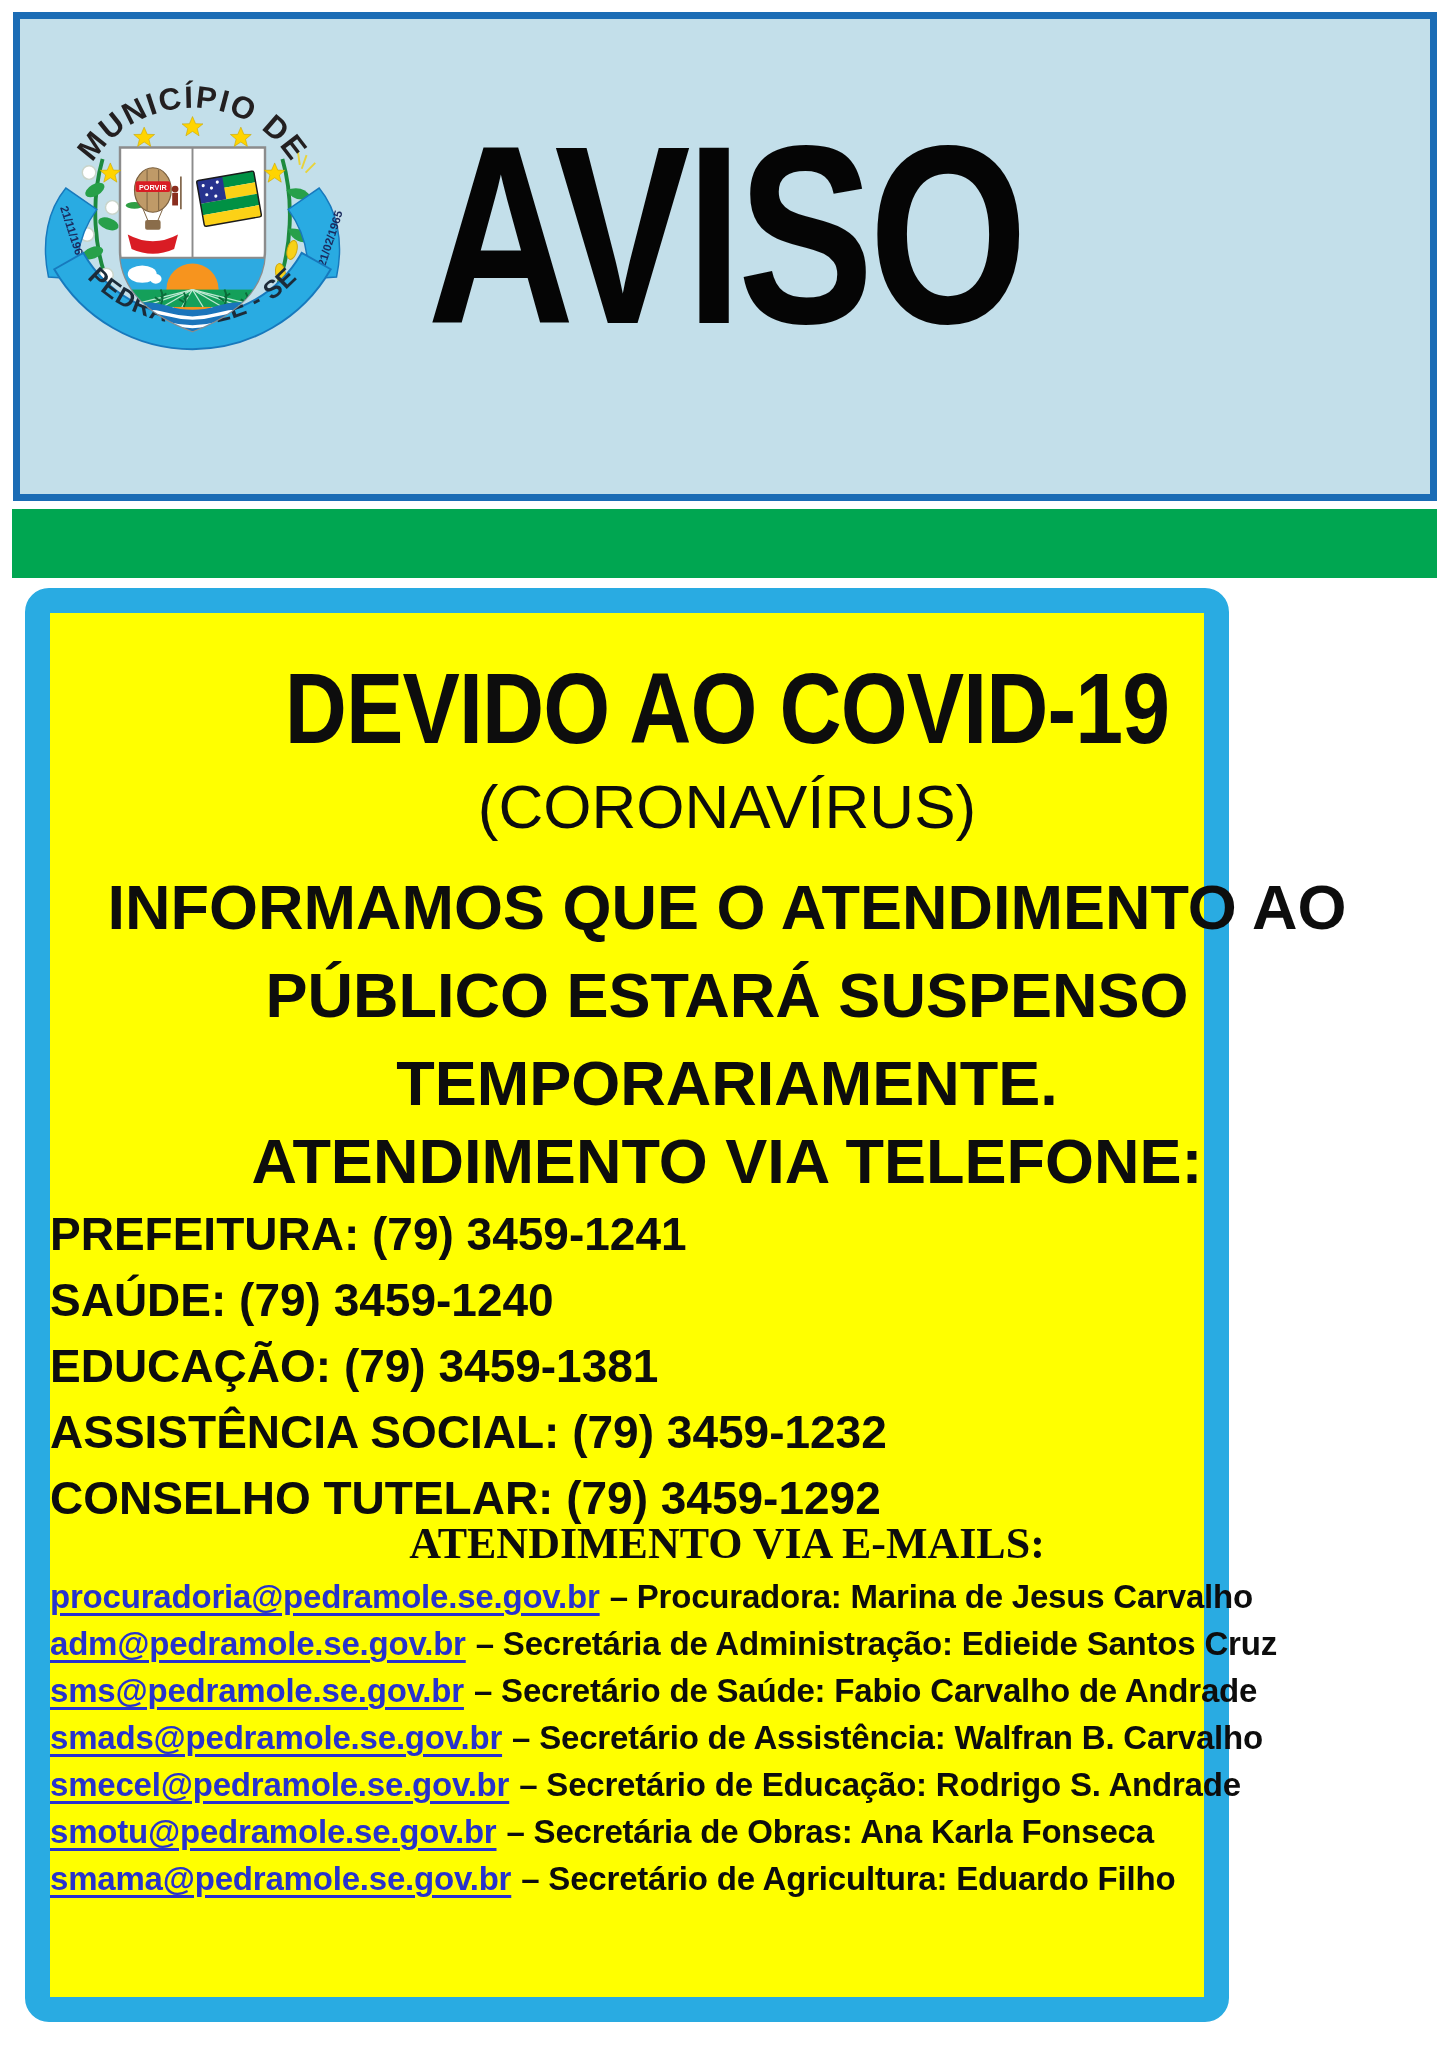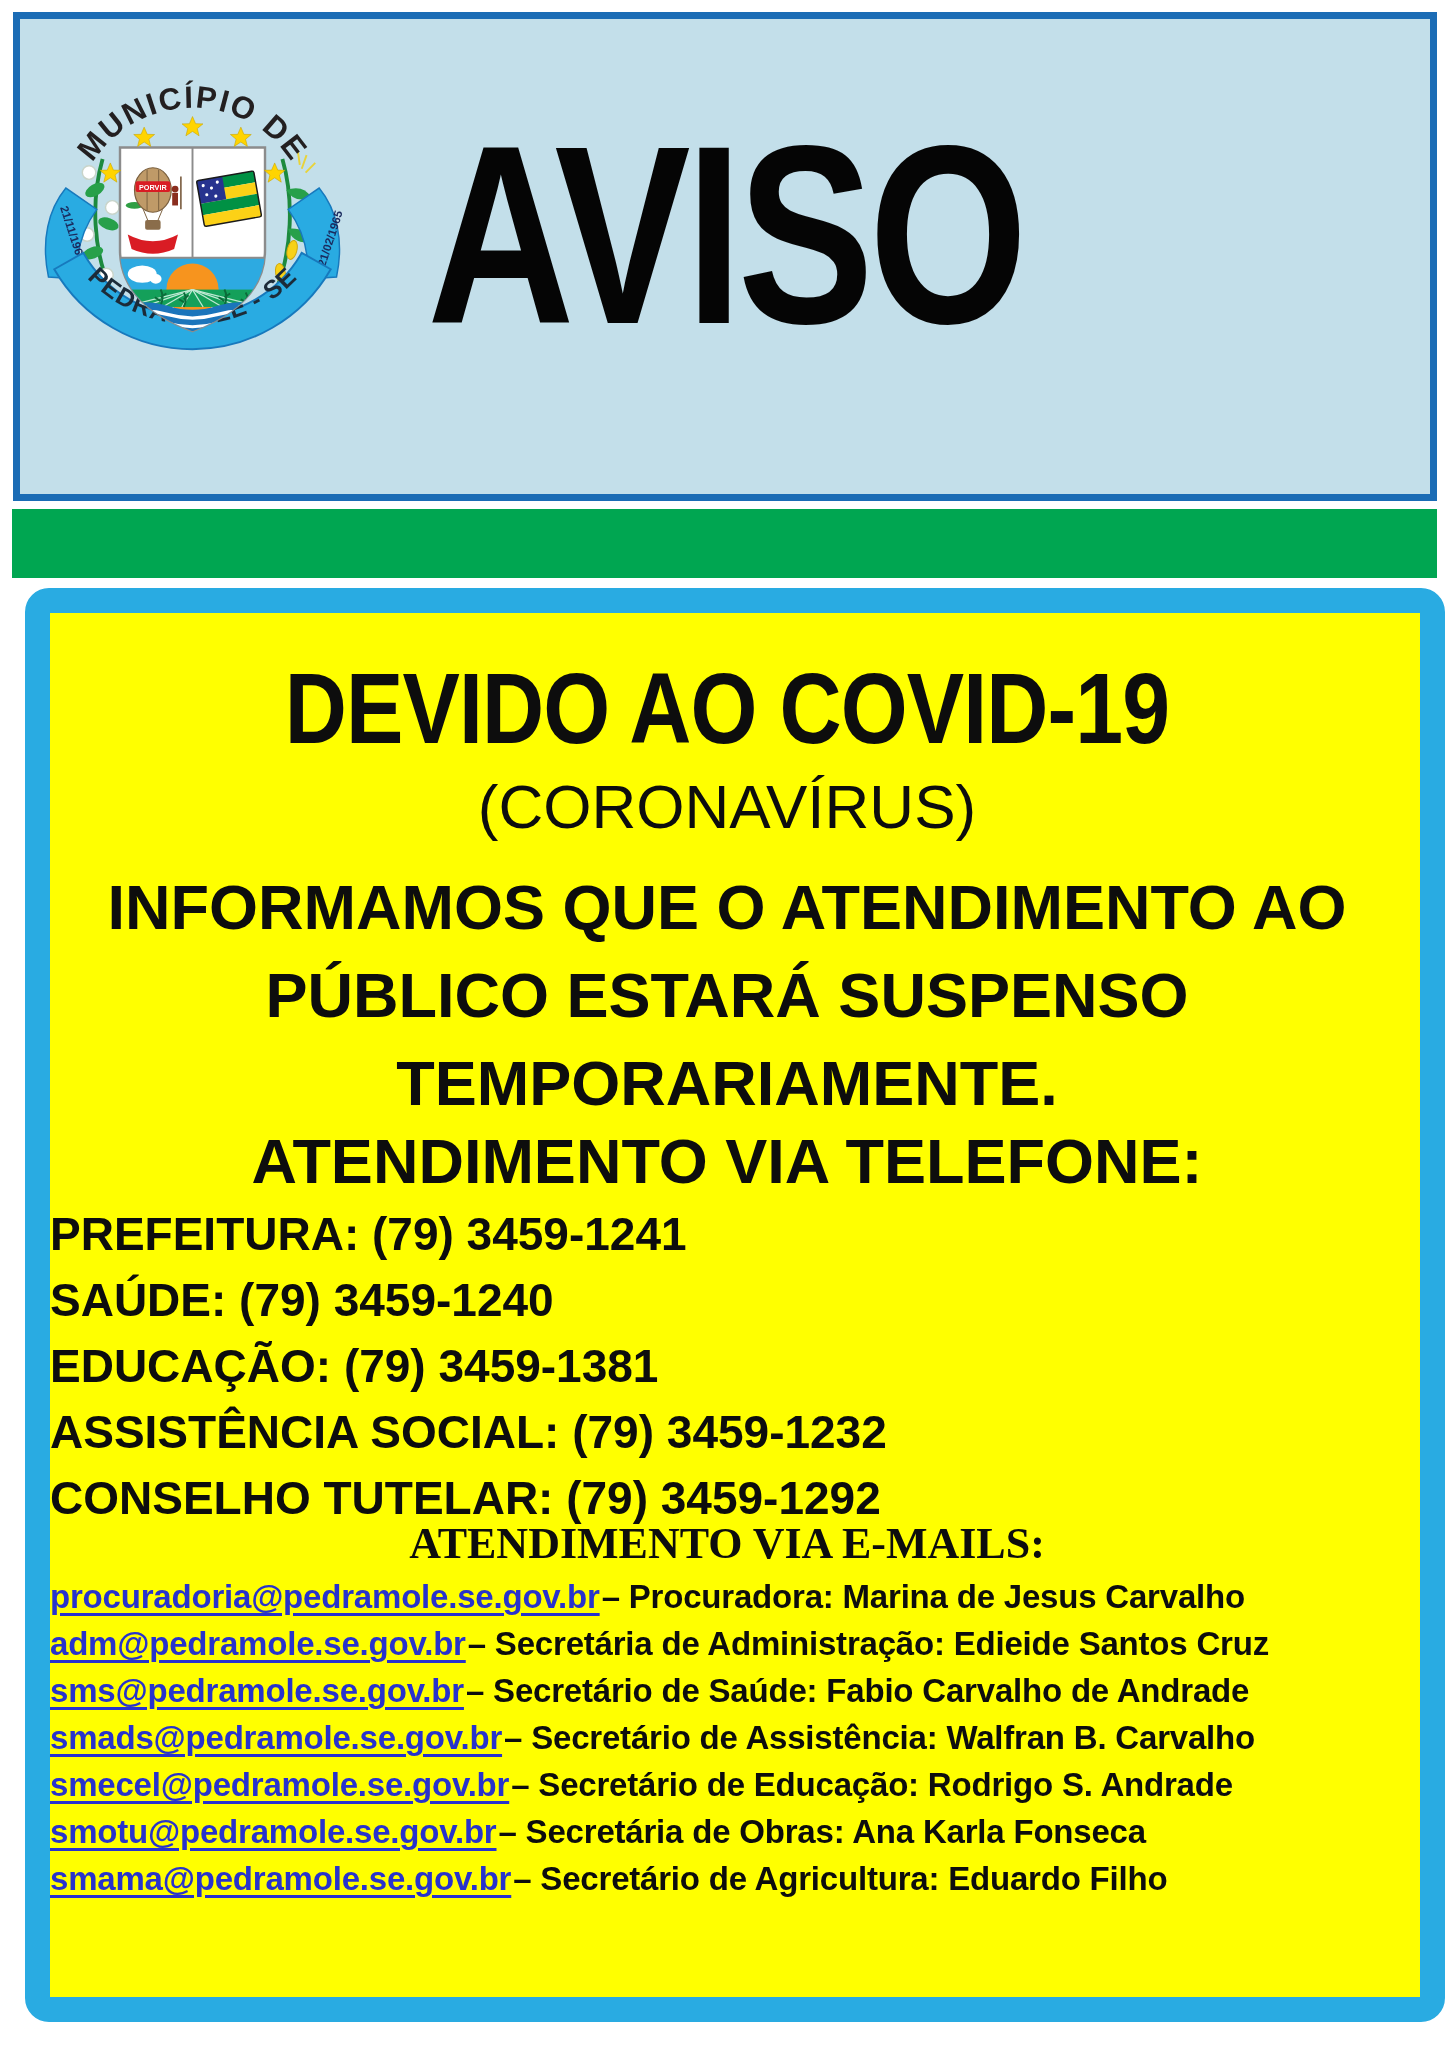--- a/index.html
+++ b/index.html
@@ -12,35 +12,35 @@
   .logo{position:absolute;left:20px;top:26px;width:305px;height:348px;}
   .aviso{position:absolute;left:330px;top:60px;width:750px;height:310px;
          display:flex;align-items:center;justify-content:center;
          font-size:255px;font-weight:bold;color:#050505;letter-spacing:-6px;
          transform:scaleX(0.80);}
 
   
   .green-bar{position:absolute;left:12px;top:509px;width:1425px;height:69px;background:#00a651;}
 
   
-  .notice{position:absolute;left:25px;top:588px;width:1420px;height:1434px;box-sizing:border-box;
+  .notice{position:absolute;left:25px;top:588px;width:1204px;height:1434px;box-sizing:border-box;
           background:#ffff00;border:25px solid #29abe2;border-radius:24px;color:#0d0d0d;}
   .notice > div, .notice > ul{position:absolute;left:0;width:1354px;margin:0;padding:0;}
 
   .n-title{top:38px;text-align:center;font-size:100px;font-weight:bold;
            transform:scaleX(0.86);letter-spacing:-1px;white-space:nowrap;}
   .n-sub{top:158px;text-align:center;font-size:62px;font-weight:normal;letter-spacing:0px;}
   .n-body{top:250px;text-align:center;font-size:63px;font-weight:bold;line-height:88px;white-space:nowrap;}
   .n-phone-head{top:512px;text-align:center;font-size:63px;font-weight:bold;}
   .phones{top:588px;list-style:none;padding-left:25px;font-size:46px;font-weight:bold;line-height:66px;white-space:nowrap;}
   .n-email-head{top:905px;text-align:center;font-size:44px;font-weight:bold;font-family:Liberation Serif, serif;}
   .emails{top:960px;list-style:none;padding-left:28px;font-size:33px;font-weight:bold;
           line-height:47px;white-space:nowrap;letter-spacing:-0.2px;}
   .email-link{color:#2833cc;text-decoration:underline;text-decoration-thickness:3px;
-              text-underline-offset:5px;margin-right:2px;cursor:pointer;}
+              text-underline-offset:5px;margin-right:10px;cursor:pointer;}
   .contact{color:#0d0d0d;}
 </style>
 </head>
 <body>
 
 <div class="page">
 
   <header class="header">
 
     <svg class="logo" viewBox="0 0 310 360">

